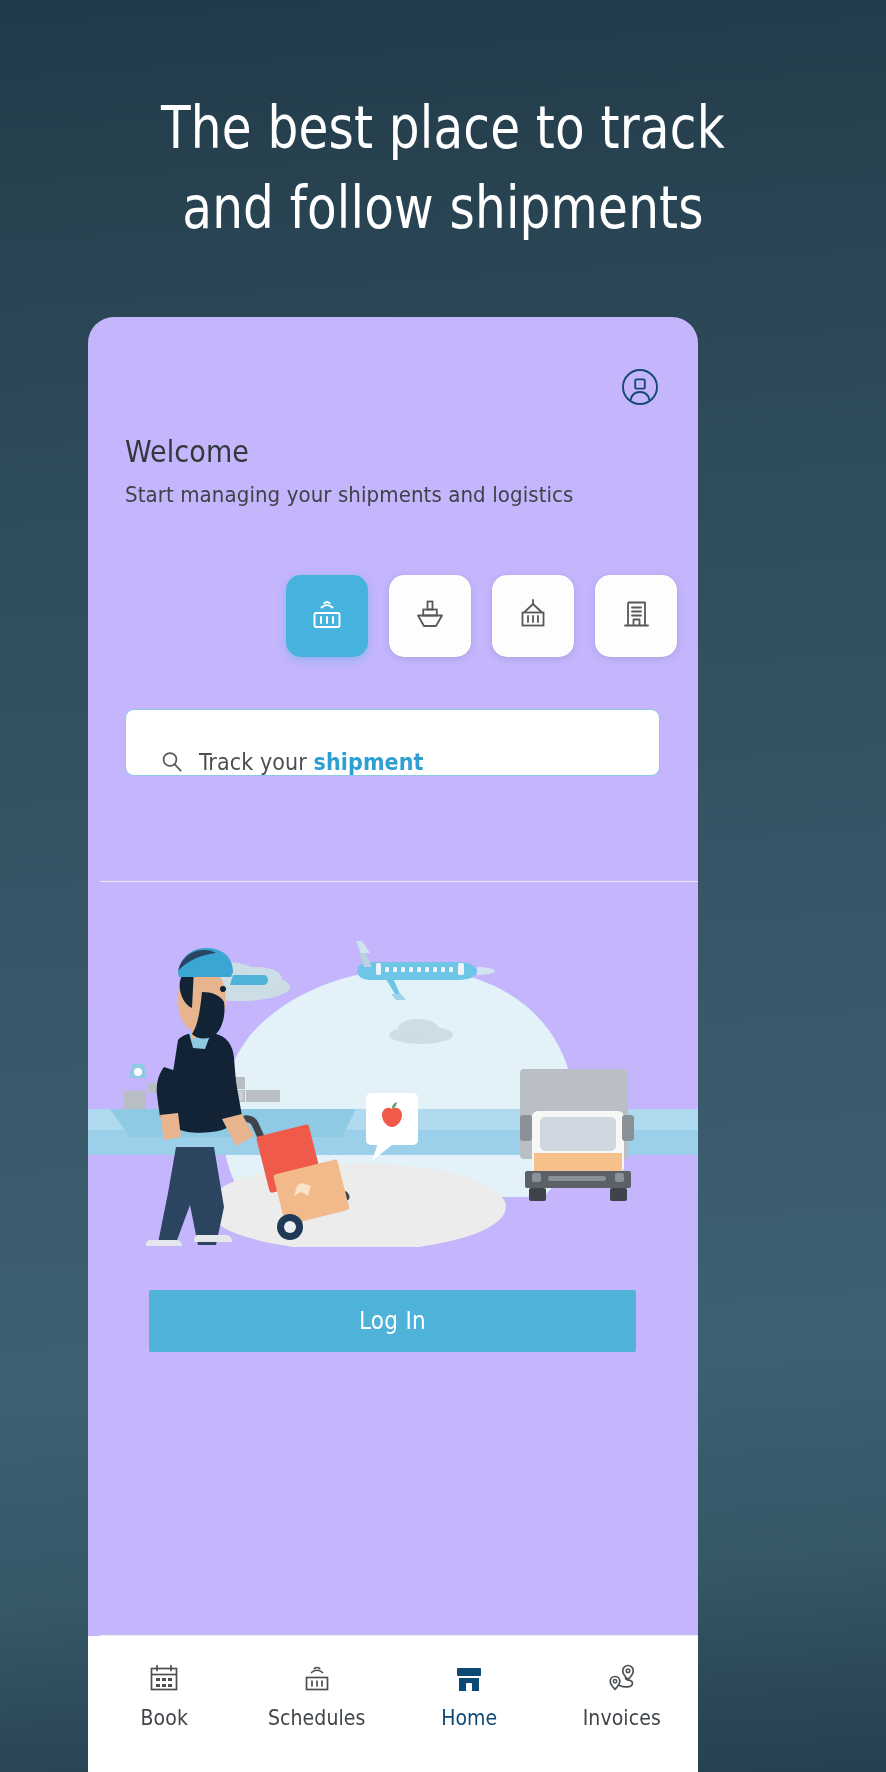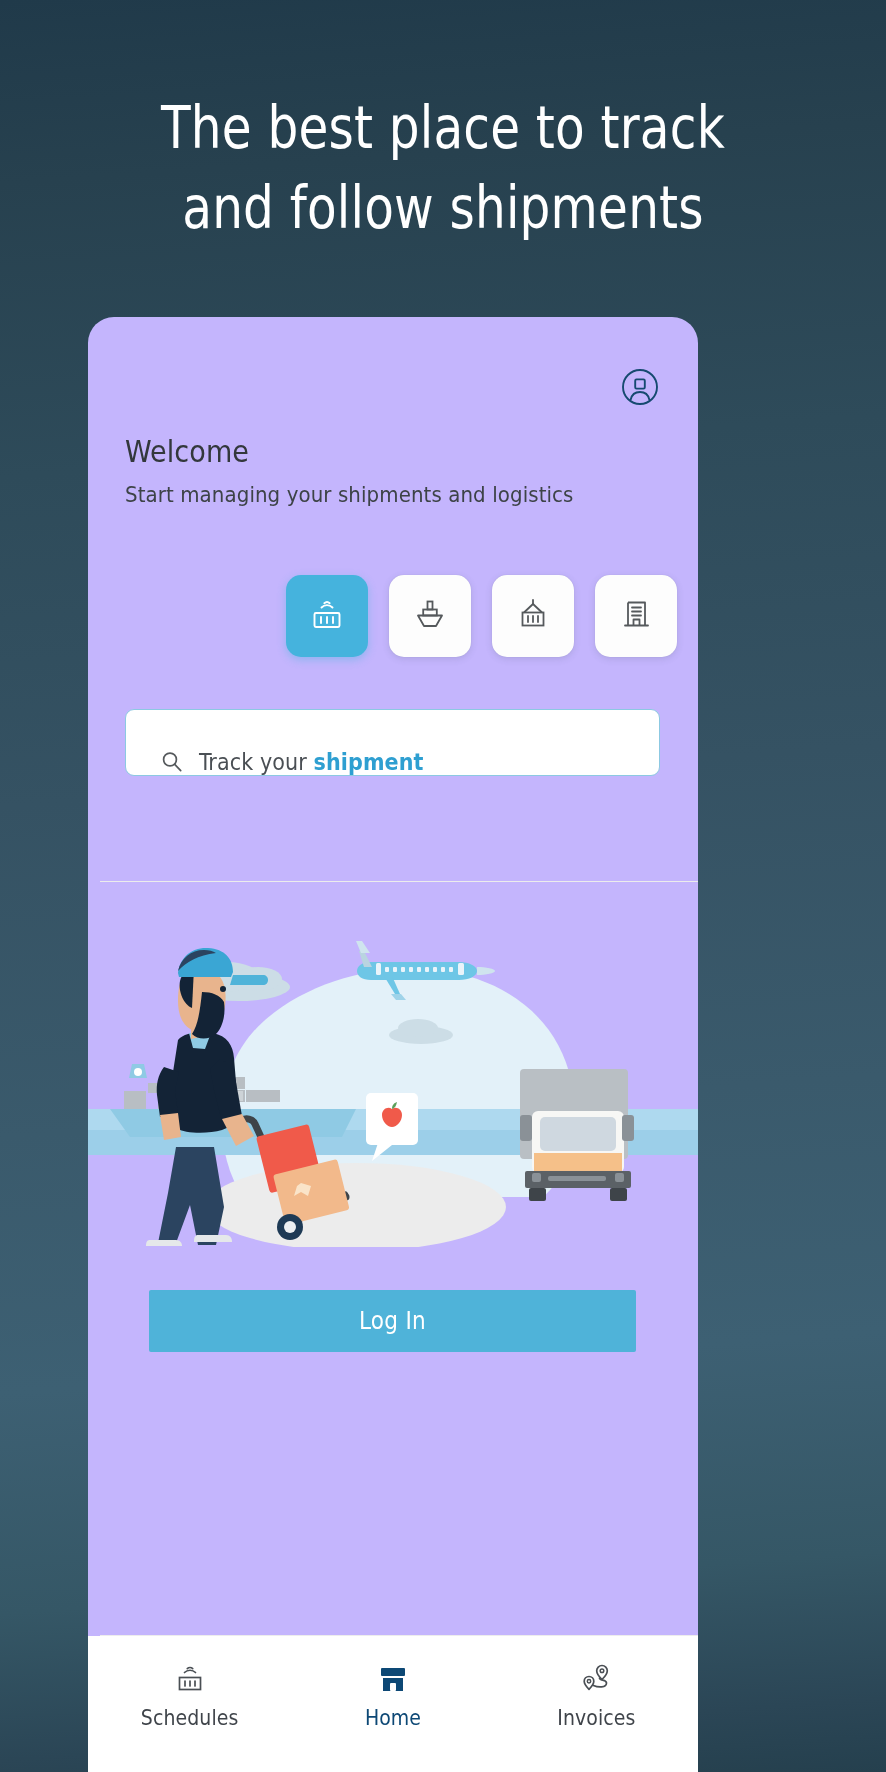--- a/index.html
+++ b/index.html
@@ -410,20 +410,38 @@
         <path d="M90 74c3-13 13-21 26-21 5 0 9 1 12 3-18 2-30 9-38 18Z" fill="#2b4460"></path>
       </g>
     </svg>
   </div>
 
   <button class="login-btn">Log In</button>
 
   <div class="nav-divider"></div>
   <div class="bottom-nav">
 
+    <div class="nav-item">
+      <span class="nav-ico">
+        <svg width="36" height="36" viewBox="0 0 36 36" fill="none">
+          <rect x="5.5" y="8.5" width="25" height="21" stroke="#4a4f54" stroke-width="1.7"></rect>
+          <path d="M5.5 14.5h25" stroke="#4a4f54" stroke-width="1.7"></path>
+          <path d="M11 5.5v5M25 5.5v5" stroke="#4a4f54" stroke-width="1.7" stroke-linecap="round"></path>
+          <g fill="#4a4f54">
+            <rect x="10" y="18" width="4" height="3"></rect>
+              <rect x="16" y="18" width="4" height="3"></rect>
+              <rect x="22" y="18" width="4" height="3"></rect>
+            <rect x="10" y="24" width="4" height="3"></rect>
+              <rect x="16" y="24" width="4" height="3"></rect>
+              <rect x="22" y="24" width="4" height="3"></rect>
+          </g>
+        </svg>
+      </span>
+      <span class="nav-label">Book</span>
+    </div>
 
     <div class="nav-item">
       <span class="nav-ico">
         <svg width="36" height="36" viewBox="0 0 36 36" fill="none">
           <rect x="7.5" y="17.5" width="21" height="12" stroke="#4a4f54" stroke-width="1.7"></rect>
           <path d="M13 21v5M18 21v5M23 21v5" stroke="#4a4f54" stroke-width="1.7" stroke-linecap="round"></path>
           <path d="M12.5 12.5c3-3 8-3 11 0" stroke="#4a4f54" stroke-width="1.7" stroke-linecap="round"></path>
           <path d="M15.3 8.6c1.5-1.5 3.9-1.5 5.4 0" stroke="#4a4f54" stroke-width="1.7" stroke-linecap="round"></path>
         </svg>
       </span>

